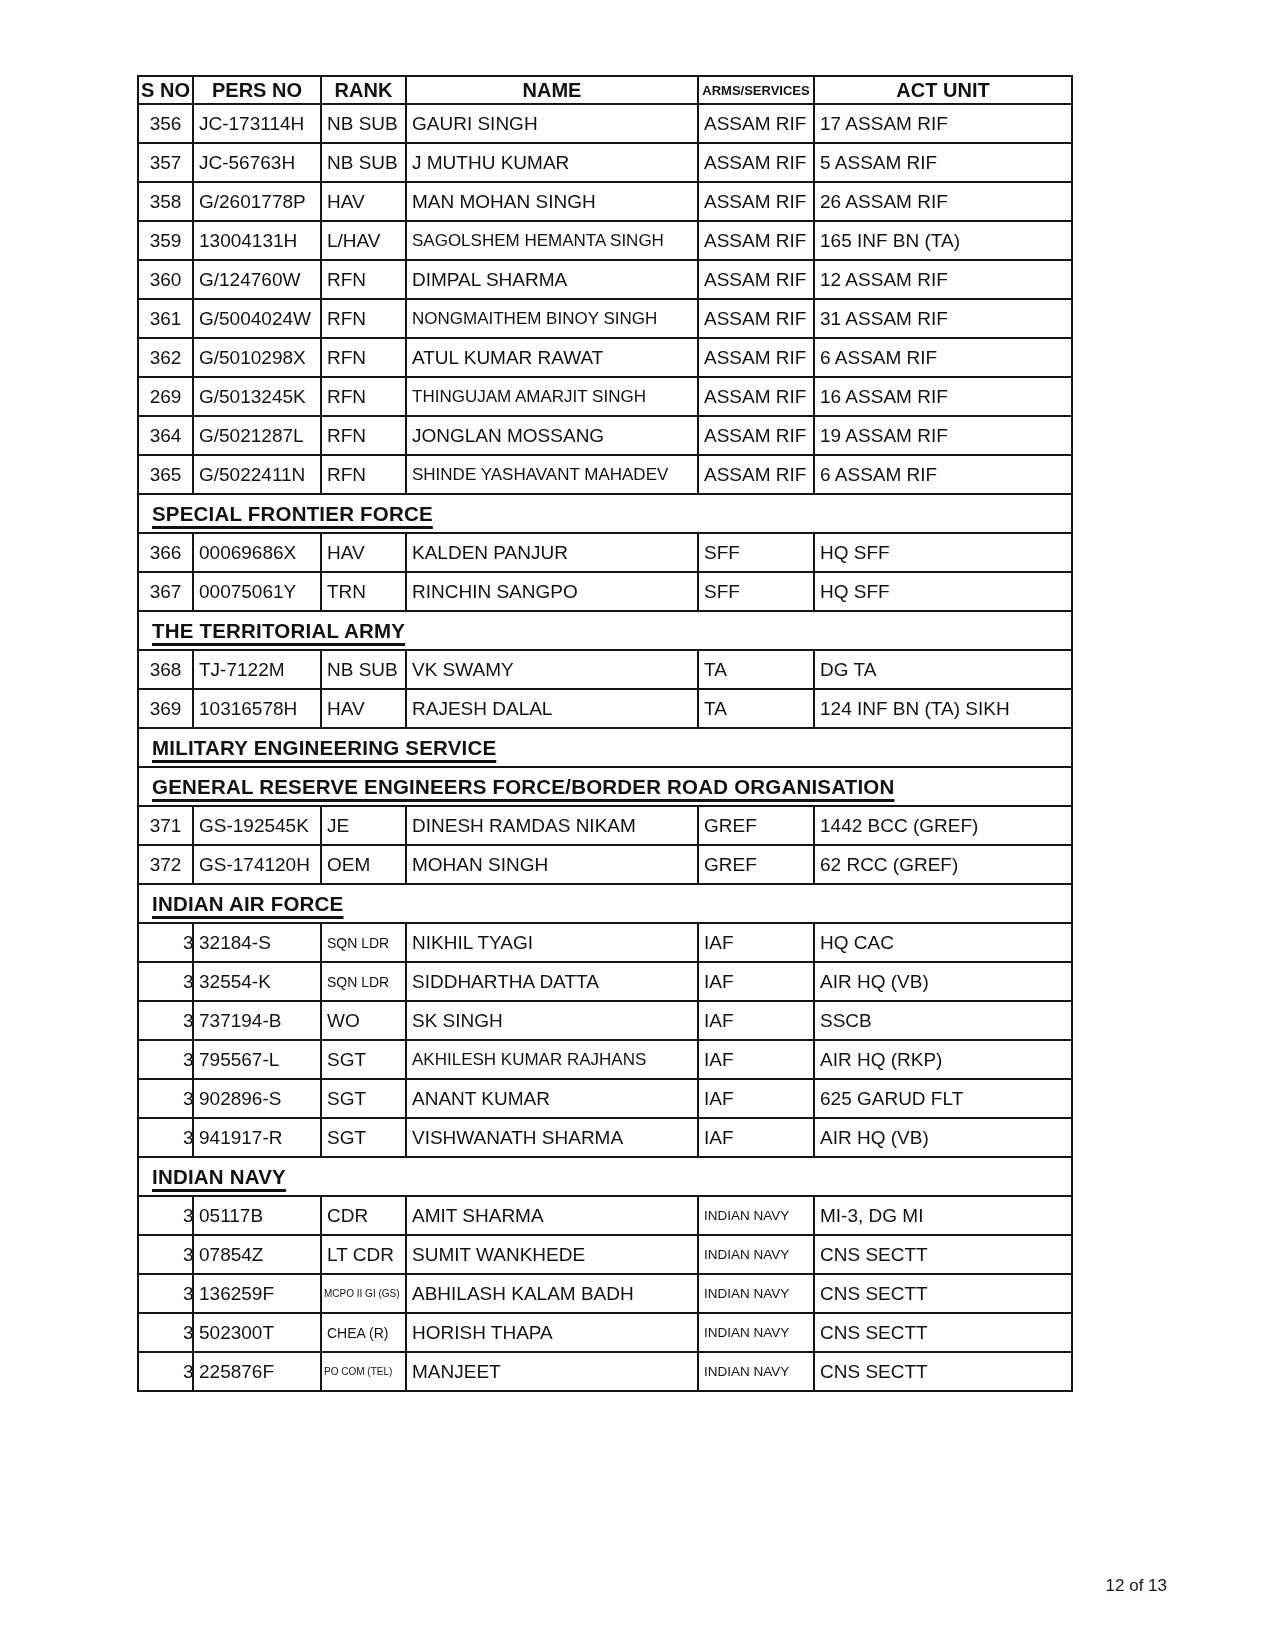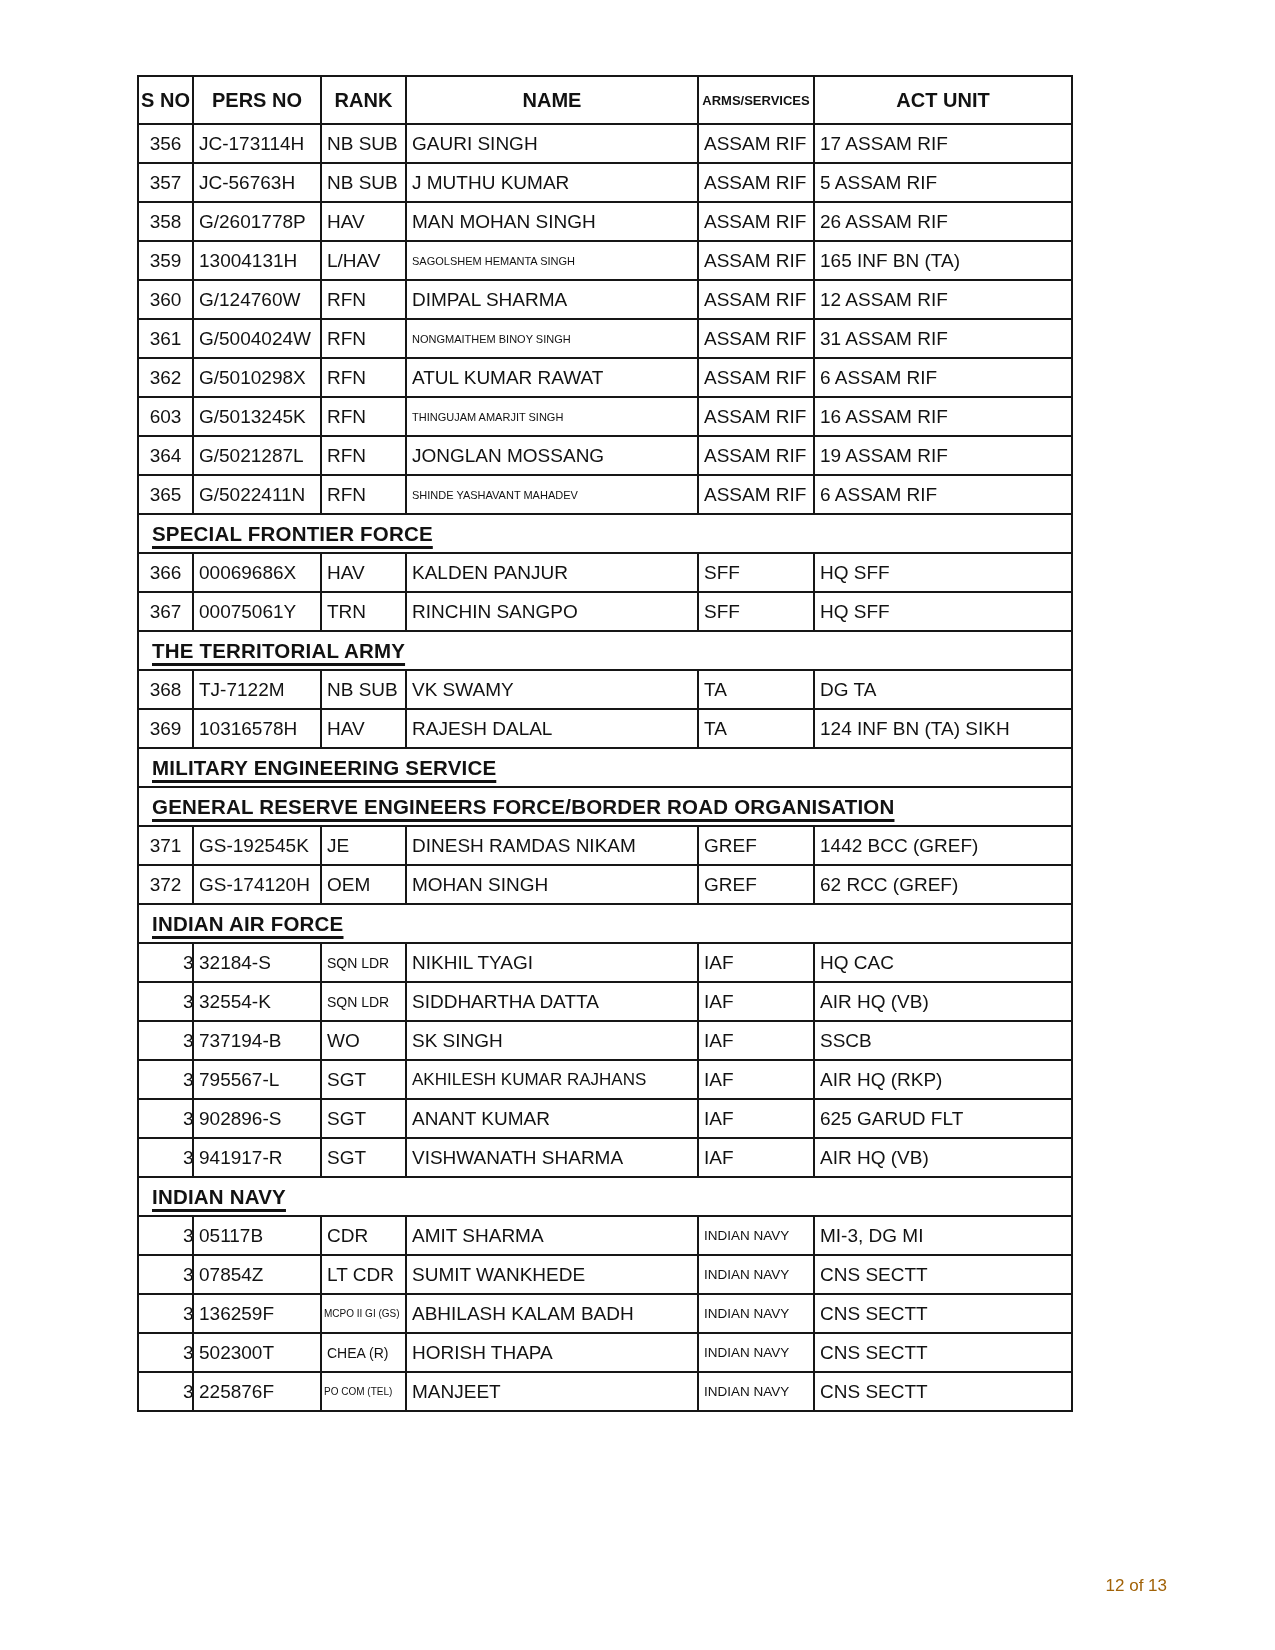--- a/index.html
+++ b/index.html
@@ -20,21 +20,21 @@
   .roster th, .roster td {
     border:2px solid #161616;
     overflow:hidden;
     white-space:nowrap;
     vertical-align:middle;
     box-sizing:border-box;
   }
   .roster th {
     font-weight:bold;
     font-size:20px;
-    height:48px;
+    height:28px;
     text-align:center;
     padding:0 2px;
   }
   .roster th.hdr-small { font-size:13px;margin-top:36px; }
   .roster td {
     font-size:19px;
     height:39px;
     padding:0 5px;
     text-align:left;
   }
@@ -45,29 +45,29 @@
     font-size:20.5px;
     padding-left:13px;
     letter-spacing:0.2px;
   }
   td.section-cell span {
     text-decoration:underline;
     text-decoration-thickness:2.5px;
     text-underline-offset:5px;
   }
   td.fs-17 { font-size:17px; }
-  td.fs-155 { font-size:11px; }
+  td.fs-155 { font-size:17px; }
   td.fs-14 { font-size:14px;margin-top:25px; }
   td.fs-135 { font-size:13.5px; }
   td.fs-105 { font-size:10px; padding:0 2px; }
   .footer-page {
     position:absolute;
     top:1576px; right:108px;
     font-size:17px;
-    color:#a16207;
+    color:#0f172a;
   }
 </style>
 </head>
 <body>
 
 <div class="page">
 
   <table class="roster">
     <colgroup>
       <col style="width:55px">
@@ -138,21 +138,21 @@
         </tr>
         <tr>
           <td class="sno">362</td>
           <td>G/5010298X</td>
           <td>RFN</td>
           <td>ATUL KUMAR RAWAT</td>
           <td>ASSAM RIF</td>
           <td>6 ASSAM RIF</td>
         </tr>
         <tr>
-          <td class="sno">603</td>
+          <td class="sno">269</td>
           <td>G/5013245K</td>
           <td>RFN</td>
           <td class="fs-155">THINGUJAM AMARJIT SINGH</td>
           <td>ASSAM RIF</td>
           <td>16 ASSAM RIF</td>
         </tr>
         <tr>
           <td class="sno">364</td>
           <td>G/5021287L</td>
           <td>RFN</td>

